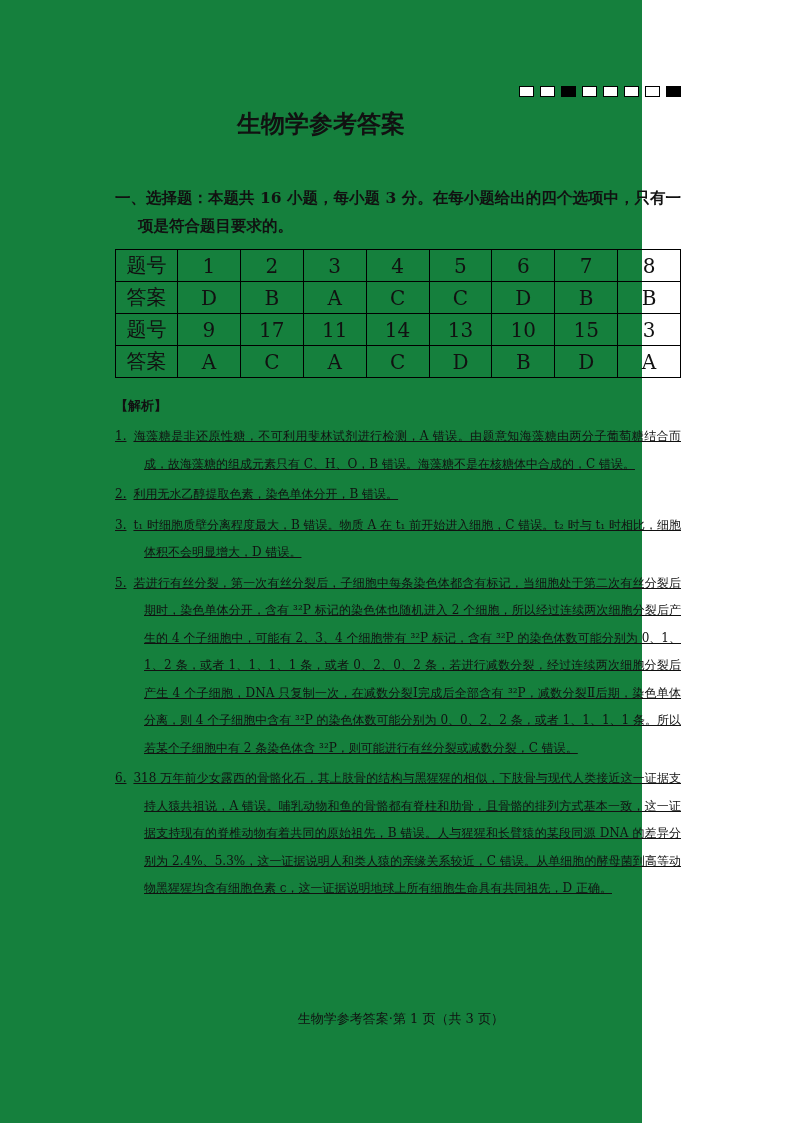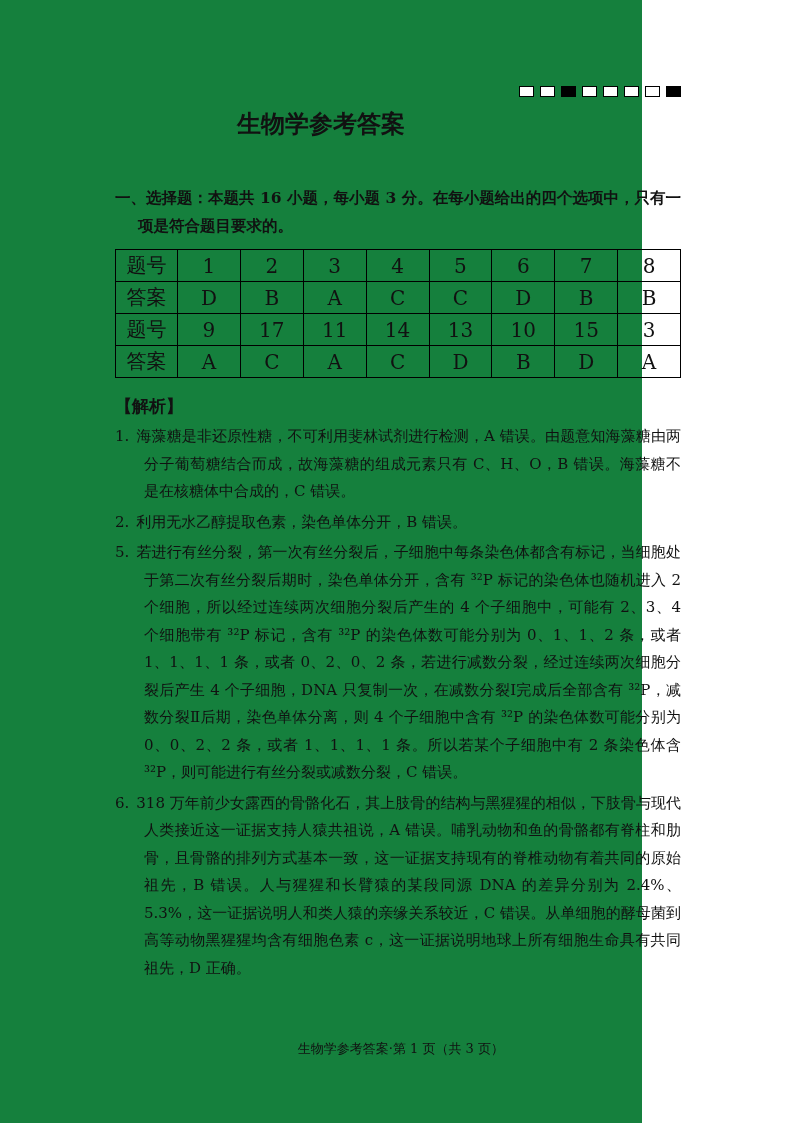--- a/index.html
+++ b/index.html
@@ -33,31 +33,32 @@
   .answer-table {
     width: 100%; border-collapse: collapse; table-layout: fixed;
     margin-top: 9px;
   }
   .answer-table td {
     border: 1px solid #000; height: 32px;
     text-align: center; vertical-align: middle;
     font-size: 20px; padding: 0;
   }
 
-  .analysis-heading { margin: 14px 0 0 0; font-weight: bold; font-size: 17px; line-height: 28px; }
+  .analysis-heading { margin: 14px 0 0 0; font-weight: bold; font-size: 13px; line-height: 28px; }
 
   .analysis-item {
     margin: 3px 0 0 0;
-    font-size: 15px; line-height: 27.5px;
+    font-size: 12px; line-height: 27.5px;
     padding-left: 29px; text-indent: -29px;
     text-align: justify;
+    text-decoration: underline;
   }
   .analysis-item .num { padding-right: 7px; }
 
-  .footer { position: absolute; top: 1040px; right: 138px; font-size: 13px; }
+  .footer { position: absolute; top: 1010px; right: 138px; font-size: 13px; }
 </style>
 </head>
 <body>
 
 <div class="page">
 
   <div class="reg-marks">
     <span class="reg-mark"></span>
     <span class="reg-mark"></span>
     <span class="reg-mark filled"></span>
@@ -129,20 +130,23 @@
 
     <p class="analysis-heading">【解析】</p>
 
     <div class="analysis-item">
       <span class="num">1.</span><span>海藻糖是非还原性糖，不可利用斐林试剂进行检测，A 错误。由题意知海藻糖由两分子葡萄糖结合而成，故海藻糖的组成元素只有 C、H、O，B 错误。海藻糖不是在核糖体中合成的，C 错误。</span>
     </div>
     <div class="analysis-item">
       <span class="num">2.</span><span>利用无水乙醇提取色素，染色单体分开，B 错误。</span>
     </div>
     <div class="analysis-item">
+      <span class="num">3.</span><span>t₁ 时细胞质壁分离程度最大，B 错误。物质 A 在 t₁ 前开始进入细胞，C 错误。t₂ 时与 t₁ 时相比，细胞体积不会明显增大，D 错误。</span>
+    </div>
+    <div class="analysis-item">
       <span class="num">5.</span><span>若进行有丝分裂，第一次有丝分裂后，子细胞中每条染色体都含有标记，当细胞处于第二次有丝分裂后期时，染色单体分开，含有 ³²P 标记的染色体也随机进入 2 个细胞，所以经过连续两次细胞分裂后产生的 4 个子细胞中，可能有 2、3、4 个细胞带有 ³²P 标记，含有 ³²P 的染色体数可能分别为 0、1、1、2 条，或者 1、1、1、1 条，或者 0、2、0、2 条，若进行减数分裂，经过连续两次细胞分裂后产生 4 个子细胞，DNA 只复制一次，在减数分裂Ⅰ完成后全部含有 ³²P，减数分裂Ⅱ后期，染色单体分离，则 4 个子细胞中含有 ³²P 的染色体数可能分别为 0、0、2、2 条，或者 1、1、1、1 条。所以若某个子细胞中有 2 条染色体含 ³²P，则可能进行有丝分裂或减数分裂，C 错误。</span>
     </div>
     <div class="analysis-item">
       <span class="num">6.</span><span>318 万年前少女露西的骨骼化石，其上肢骨的结构与黑猩猩的相似，下肢骨与现代人类接近这一证据支持人猿共祖说，A 错误。哺乳动物和鱼的骨骼都有脊柱和肋骨，且骨骼的排列方式基本一致，这一证据支持现有的脊椎动物有着共同的原始祖先，B 错误。人与猩猩和长臂猿的某段同源 DNA 的差异分别为 2.4%、5.3%，这一证据说明人和类人猿的亲缘关系较近，C 错误。从单细胞的酵母菌到高等动物黑猩猩均含有细胞色素 c，这一证据说明地球上所有细胞生命具有共同祖先，D 正确。</span>
     </div>
 
   </div>
 
   <div class="footer">生物学参考答案·第 1 页（共 3 页）</div>
 

